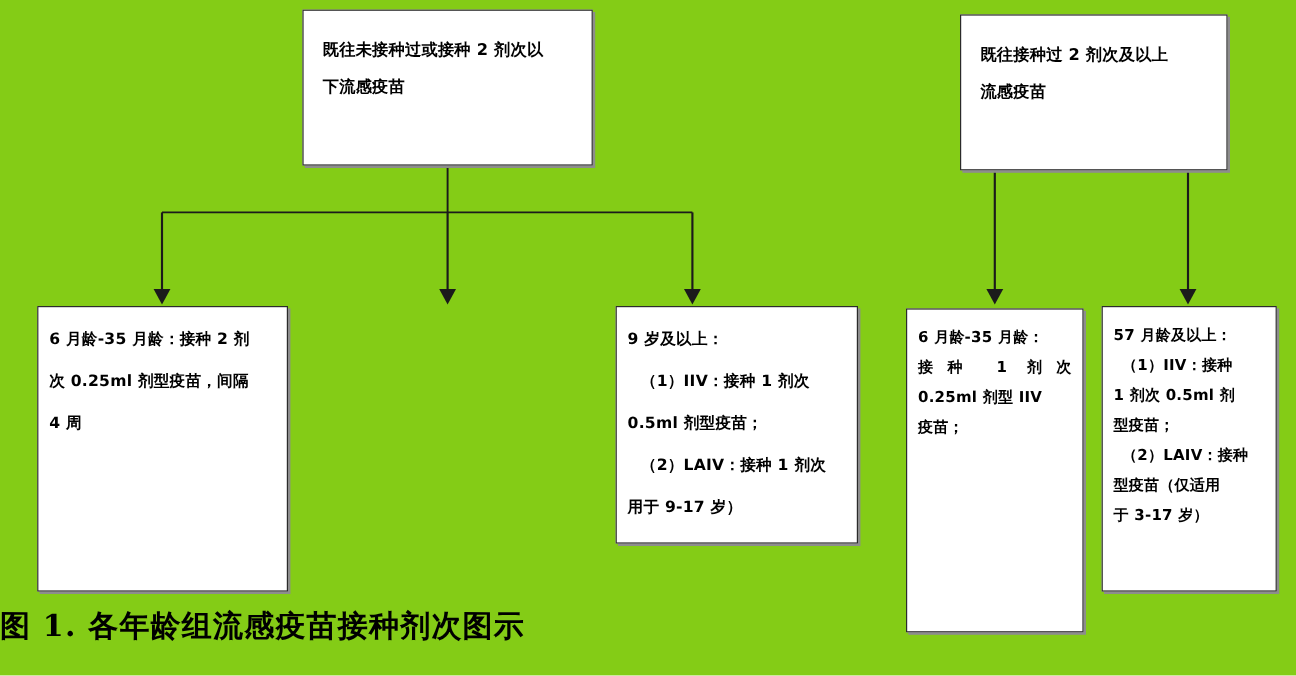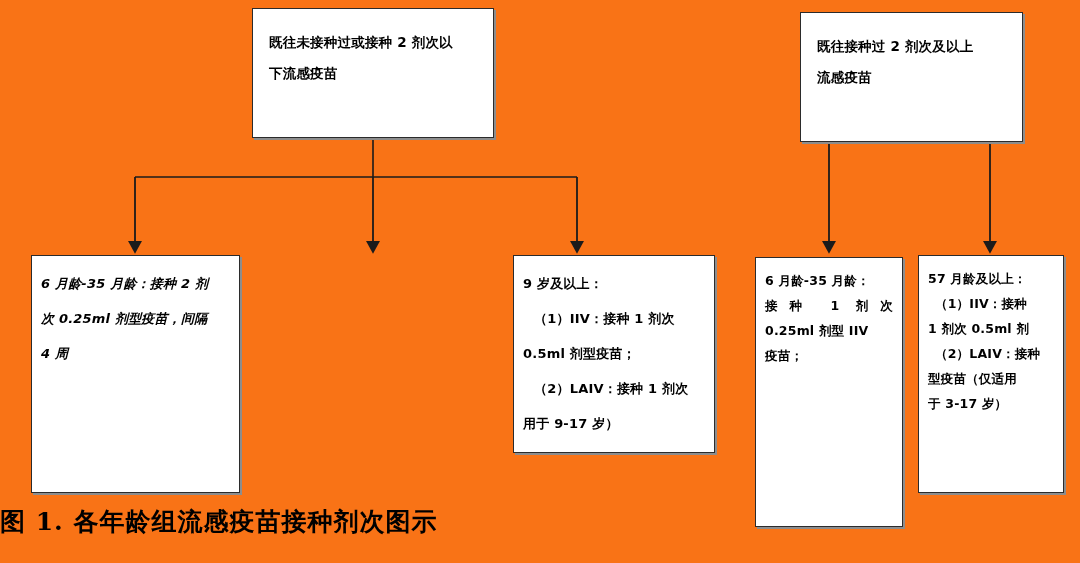--- a/index.html
+++ b/index.html
@@ -8,21 +8,21 @@
     padding: 0;
     background: #ffffff;
   }
   body {
     font-family: "DejaVu Sans", "Liberation Sans", sans-serif;
   }
   #figure-root {
     position: relative;
     width: 1080px;
     height: 563px;
-    background: #f97316;
+    background: #84cc16;
     overflow: hidden;
   }
 
   
   .node {
     position: absolute;
     box-sizing: border-box;
     border: 1.6px solid #2b2b2b;
     background: #ffffff;
     box-shadow: 2px 2px 0 0 #8d8d8d;
@@ -64,21 +64,21 @@
   }
   .just-between {
     text-align: justify;
     text-align-last: justify;
   }
 
   
   #node-prev-none      { left: 252px; top: 8px;   width: 242px; height: 130px; }
   #node-prev-two       { left: 800px; top: 12px;   width: 223px; height: 130px; }
 
-  #node-leaf-a { left: 31px;  top: 255px; width: 209px; height: 238px; font-style: italic; }
+  #node-leaf-a { left: 31px;  top: 255px; width: 209px; height: 238px; }
   #node-leaf-b { left: 275px; top: 255px; width: 206px; height: 238px; }
   #node-leaf-c { left: 513px; top: 255px; width: 202px; height: 198px; }
   #node-leaf-d { left: 755px; top: 257px; width: 148px; height: 270px; }
   #node-leaf-e { left: 918px; top: 255px; width: 146px; height: 238px; }
 
   
   #connectors {
     position: absolute;
     left: 0;
     top: 0;
@@ -154,20 +154,21 @@
     <p>6 月龄-35 月龄：</p>
     <p class="just-between">接种 1 剂次</p>
     <p>0.25ml 剂型 IIV</p>
     <p>疫苗；</p>
   </div>
 
   <div class="node leaf-node compact" id="node-leaf-e">
     <p>57 月龄及以上：</p>
     <p class="indent">（1）IIV：接种</p>
     <p>1 剂次 0.5ml 剂</p>
+    <p>型疫苗；</p>
     <p class="indent">（2）LAIV：接种</p>
     <p>型疫苗（仅适用</p>
     <p>于 3-17 岁）</p>
   </div>
 
   <div id="figure-caption">图 1. 各年龄组流感疫苗接种剂次图示</div>
 
 </div>
 
 </body></html>

